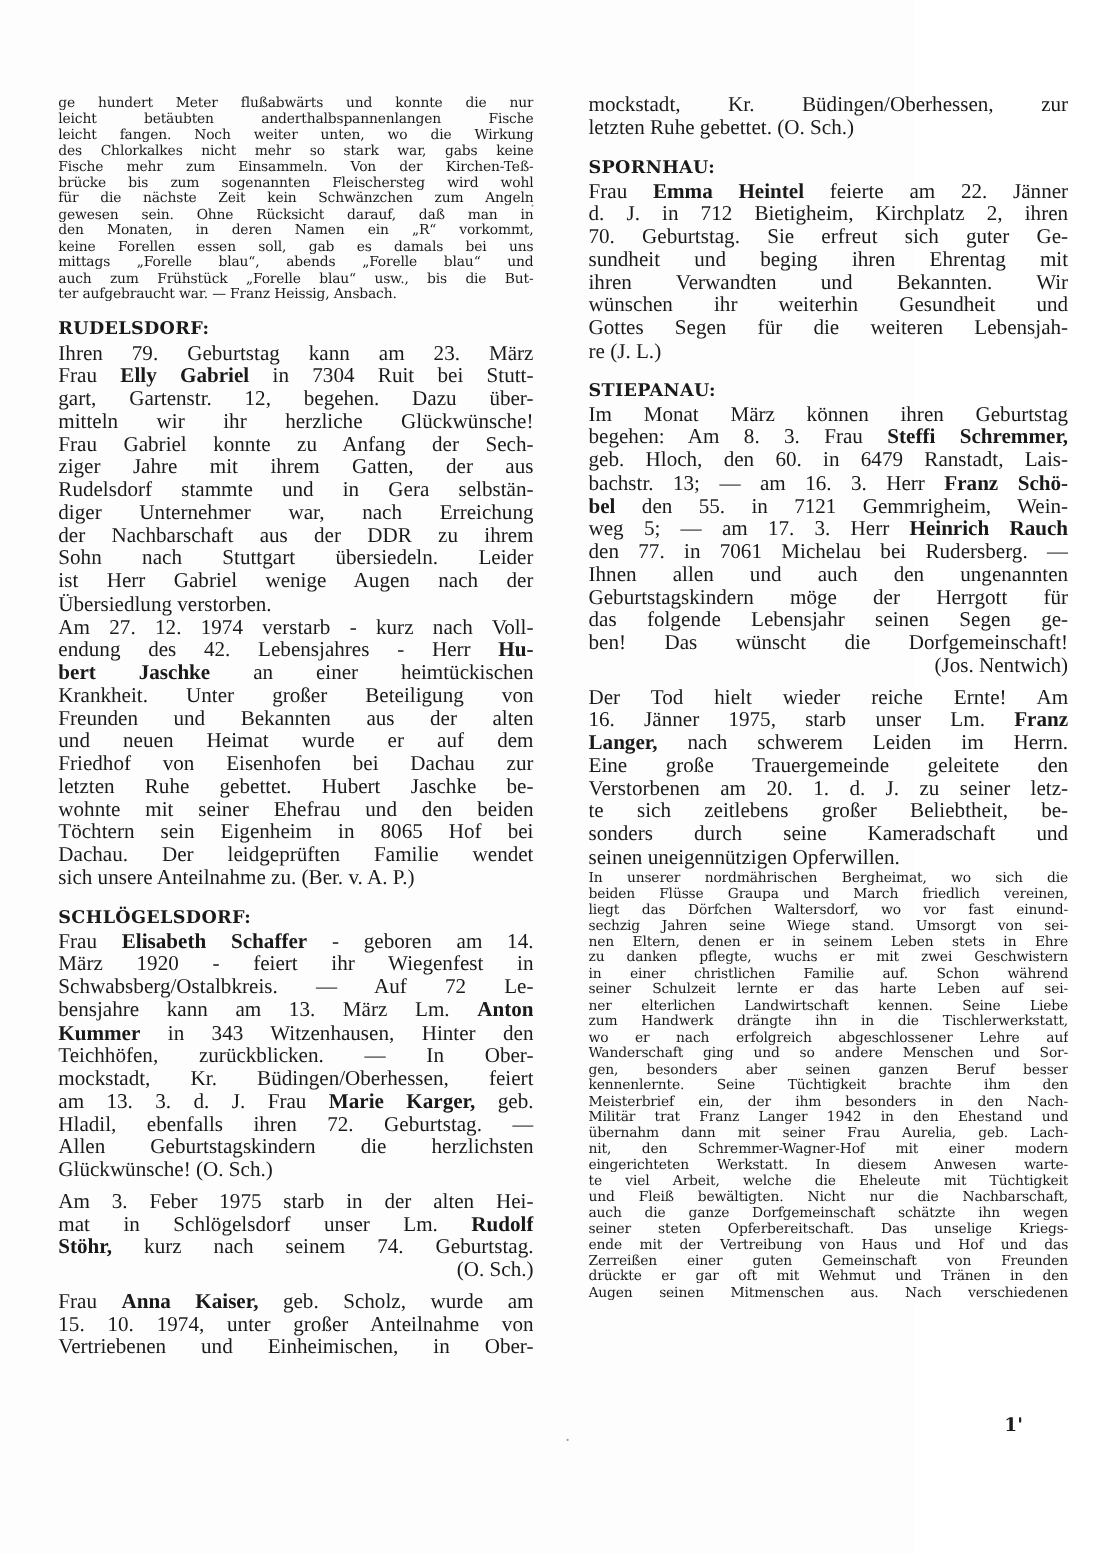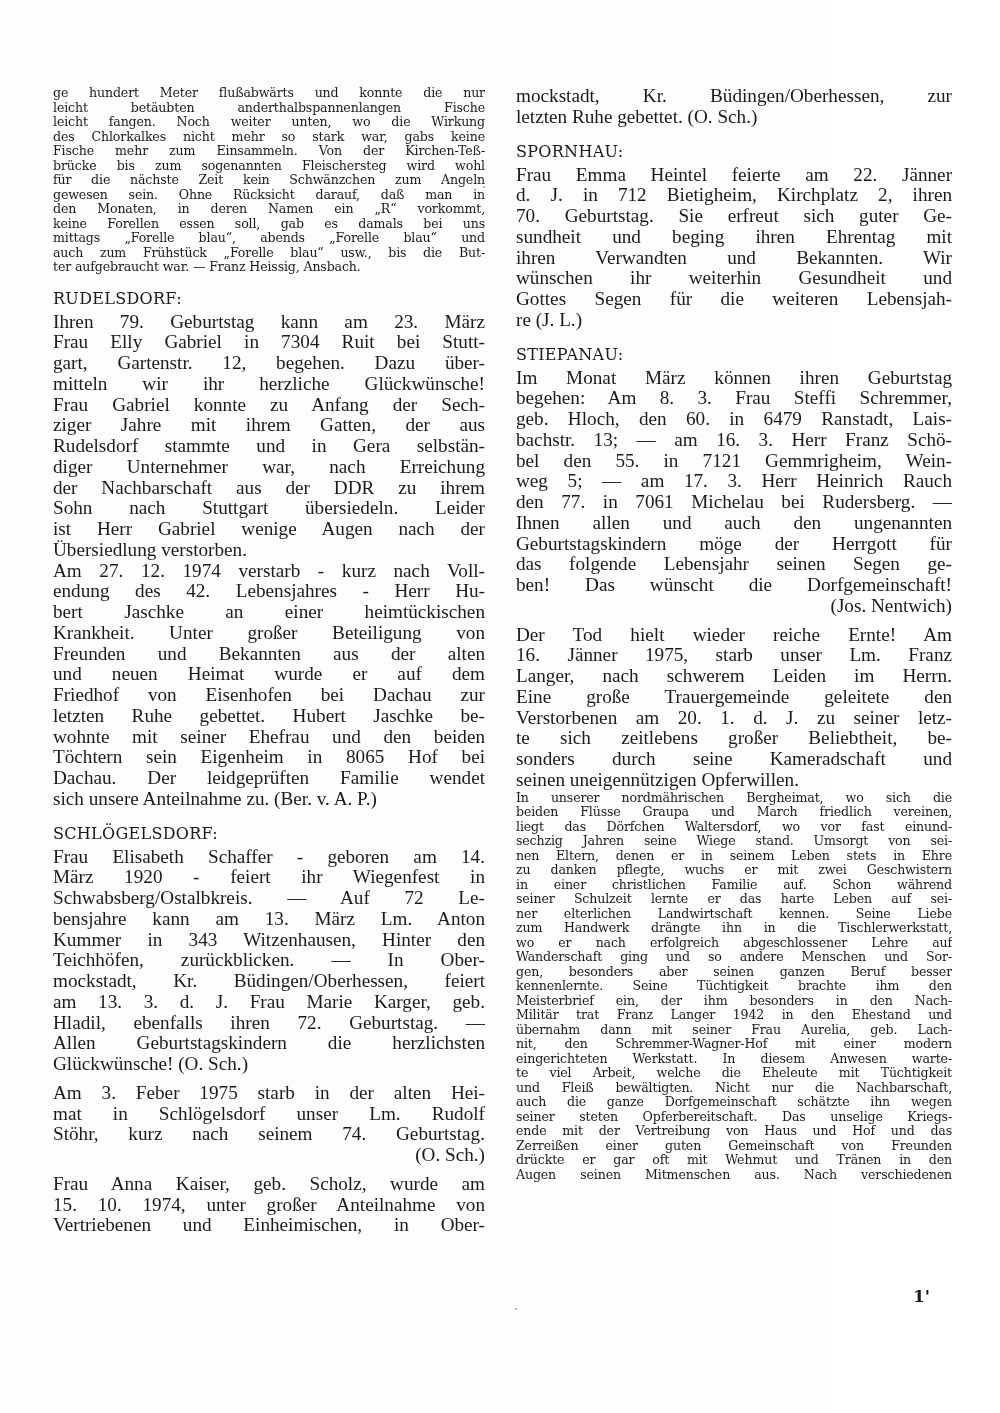--- a/index.html
+++ b/index.html
@@ -1,28 +1,28 @@
 <!DOCTYPE html>
 <html><head>
 <meta charset="utf-8">
 <style>
   html,body{margin:0;padding:0;background:#ffffff;}
   body{width:1000px;height:1413px;position:relative;overflow:hidden;color:#1a1a1a;}
   .page{position:absolute;left:0;top:0;width:832px;height:1413px;background:#fdfdfd;}
   .col{position:absolute;}
   .col-left{left:53px;top:86px;width:432px;}
-  .col-right{left:516px;top:86px;width:436px;}
+  .col-right{left:535px;top:86px;width:436px;}
   .ln{display:block;white-space:nowrap;text-align:justify;text-align-last:justify;overflow:hidden;}
   .ln.last{text-align-last:left;}
   .ln.right{text-align:right;text-align-last:right;}
   .small{font-family:"DejaVu Serif",serif;font-size:12.6px;line-height:14.5px;height:14.5px;letter-spacing:-0.15px;font-weight:bold;}
   .small .n{font-weight:normal;}
   .big{font-family:"Liberation Serif",serif;font-size:19.2px;line-height:20.75px;height:20.75px;}
-  .head{font-family:"DejaVu Serif",serif;font-weight:normal;font-size:16px;line-height:20px;letter-spacing:0.3px;}
-  b{font-weight:normal;}
+  .head{font-family:"DejaVu Serif",serif;font-weight:bold;font-size:16px;line-height:20px;letter-spacing:0.3px;}
+  b{font-weight:bold;}
   .gap-m{height:8px;}
   .gap-l{height:14px;}
   .pageno{position:absolute;left:913px;top:1286px;font-family:"DejaVu Serif",serif;font-weight:bold;font-size:17px;}
   .dot{position:absolute;width:2px;height:2px;background:#999;border-radius:1px;}
 </style>
 </head>
 <body>
 
 <div class="page">
 

